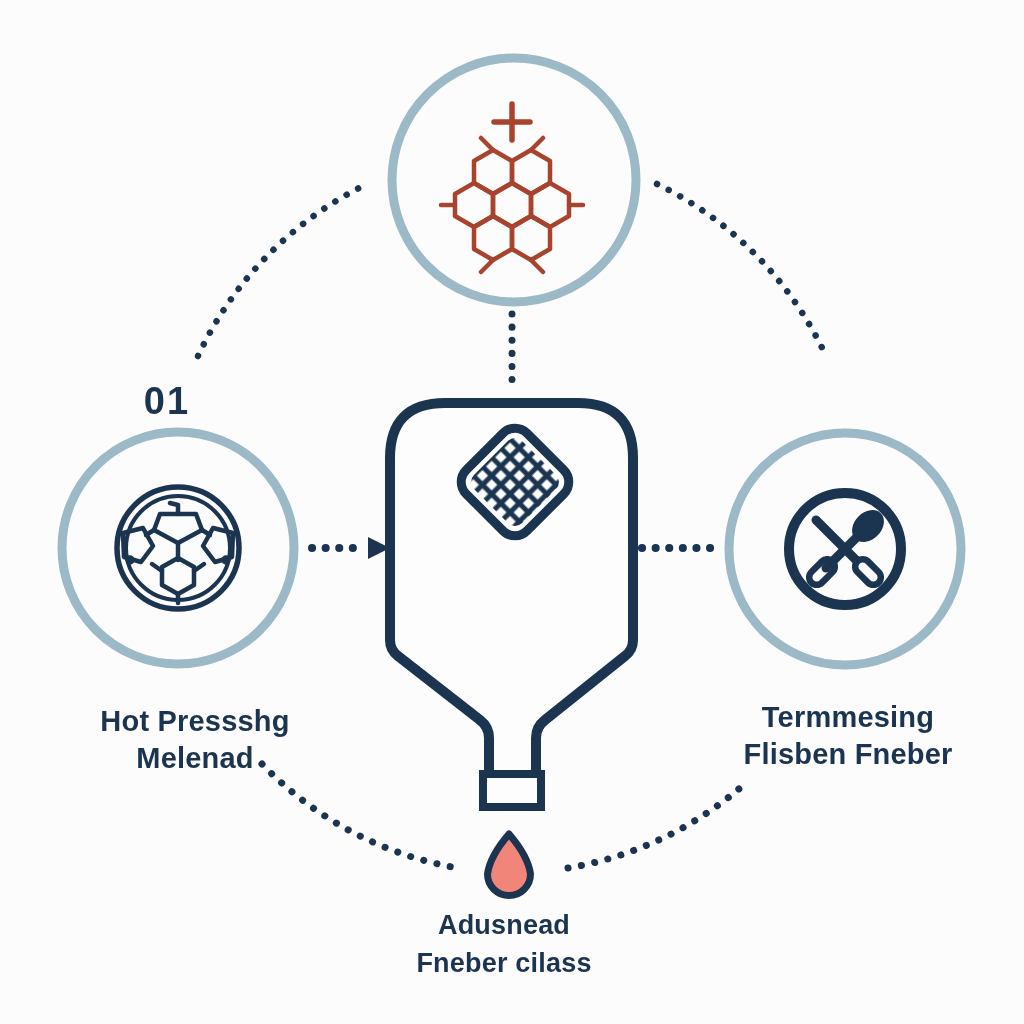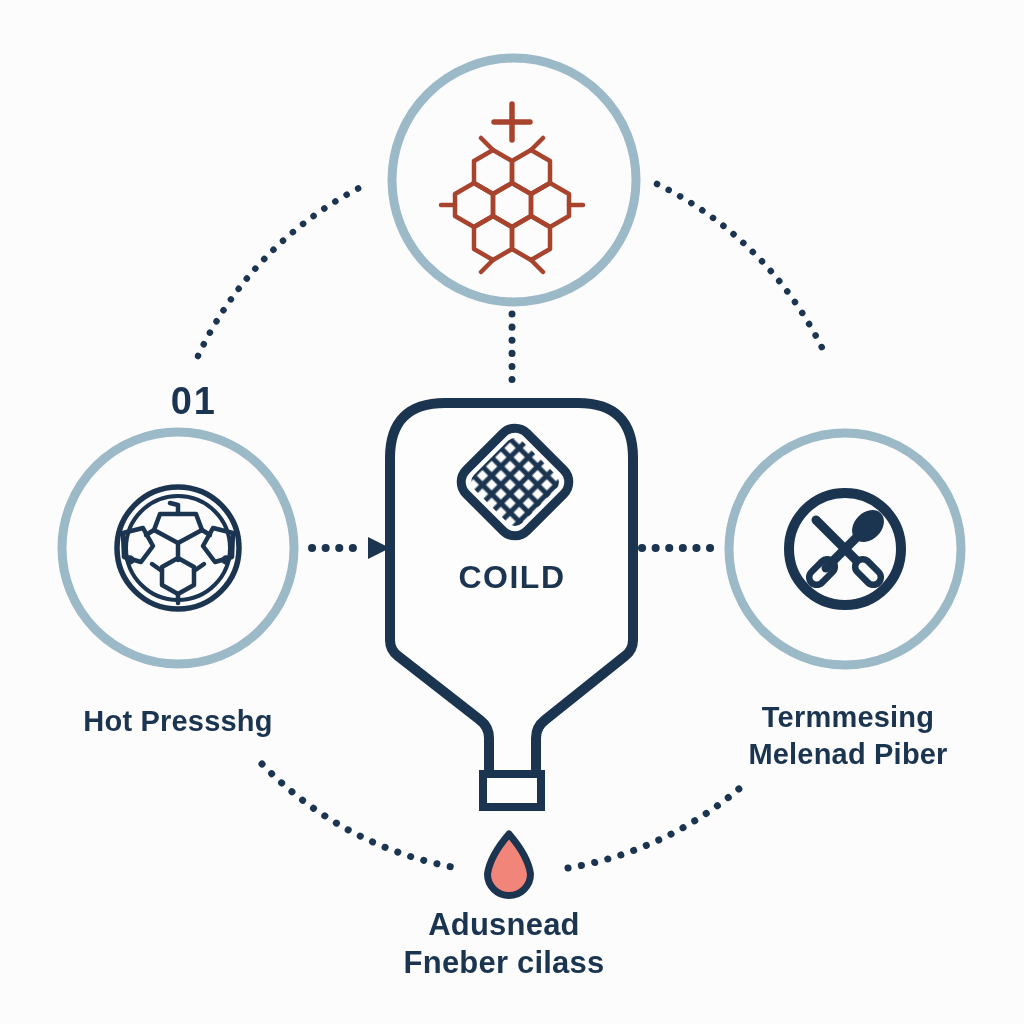--- a/index.html
+++ b/index.html
@@ -11,24 +11,24 @@
     --flask_fill:#fdfdfe;
   }
   html,body{margin:0;padding:0;background:var(--bg);}
   .canvas{
     position:relative;width:1024px;height:1024px;background:var(--bg);
     font-family:"Liberation Sans", sans-serif;overflow:hidden;
   }
   .abs{position:absolute;}
   svg{display:block;}
   .txt{color:var(--navy);font-weight:700;text-align:center;}
-  .step-num{font-size:38px;font-weight:800;letter-spacing:2px;text-align:right;}
+  .step-num{font-size:38px;font-weight:800;letter-spacing:2px;}
   .side-label{font-size:29px;line-height:37px;letter-spacing:.2px;}
   .flask-title{font-size:32px;line-height:43px;letter-spacing:1.5px;}
-  .bottom-label{font-size:31px;line-height:38px;letter-spacing:.2px;}
+  .bottom-label{font-size:27px;line-height:38px;letter-spacing:.2px;}
   
   .s-navy{stroke:var(--navy);}
   .f-navy{fill:var(--navy);}
   .s-ring{stroke:var(--ring);}
   .s-red{stroke:var(--red);}
   .f-salmon{fill:var(--salmon);}
   .nofill{fill:none;}
   .flaskfill{fill:var(--flask_fill);}
   .dots{stroke-linecap:round;fill:none;}
 </style>
@@ -110,30 +110,30 @@
       </g>
     </g>
 
     <path d="M 509 834 Q 528 856 530.5 874 A 21.5 21.5 0 1 1 487.5 874 Q 490 856 509 834 Z" class="f-salmon s-navy" stroke-width="7" stroke-linejoin="round"></path>
   </svg>
 
   <div class="abs txt step-num" style="left:117px;top:380px;width:100px;">01</div>
 
 
   <div class="abs txt flask-title" style="left:392px;top:556px;width:240px;">
-    <div>COILD</div>
   </div>
 
-  <div class="abs txt side-label" style="left:36px;top:703px;width:284px;text-align:center;">
+  <div class="abs txt side-label" style="left:53px;top:703px;width:284px;text-align:center;">
     <div>Hot Pressshg</div>
+    <div>Melenad</div>
   </div>
 
   <div class="abs txt side-label" style="left:706px;top:699px;width:284px;text-align:center;">
     <div>Termmesing</div>
-    <div>Melenad Piber</div>
+    <div>Flisben Fneber</div>
   </div>
 
   <div class="abs txt bottom-label" style="left:354px;top:906px;width:300px;">
     <div>Adusnead</div>
     <div>Fneber cilass</div>
   </div>
 
 </div>
 
 </body></html>

